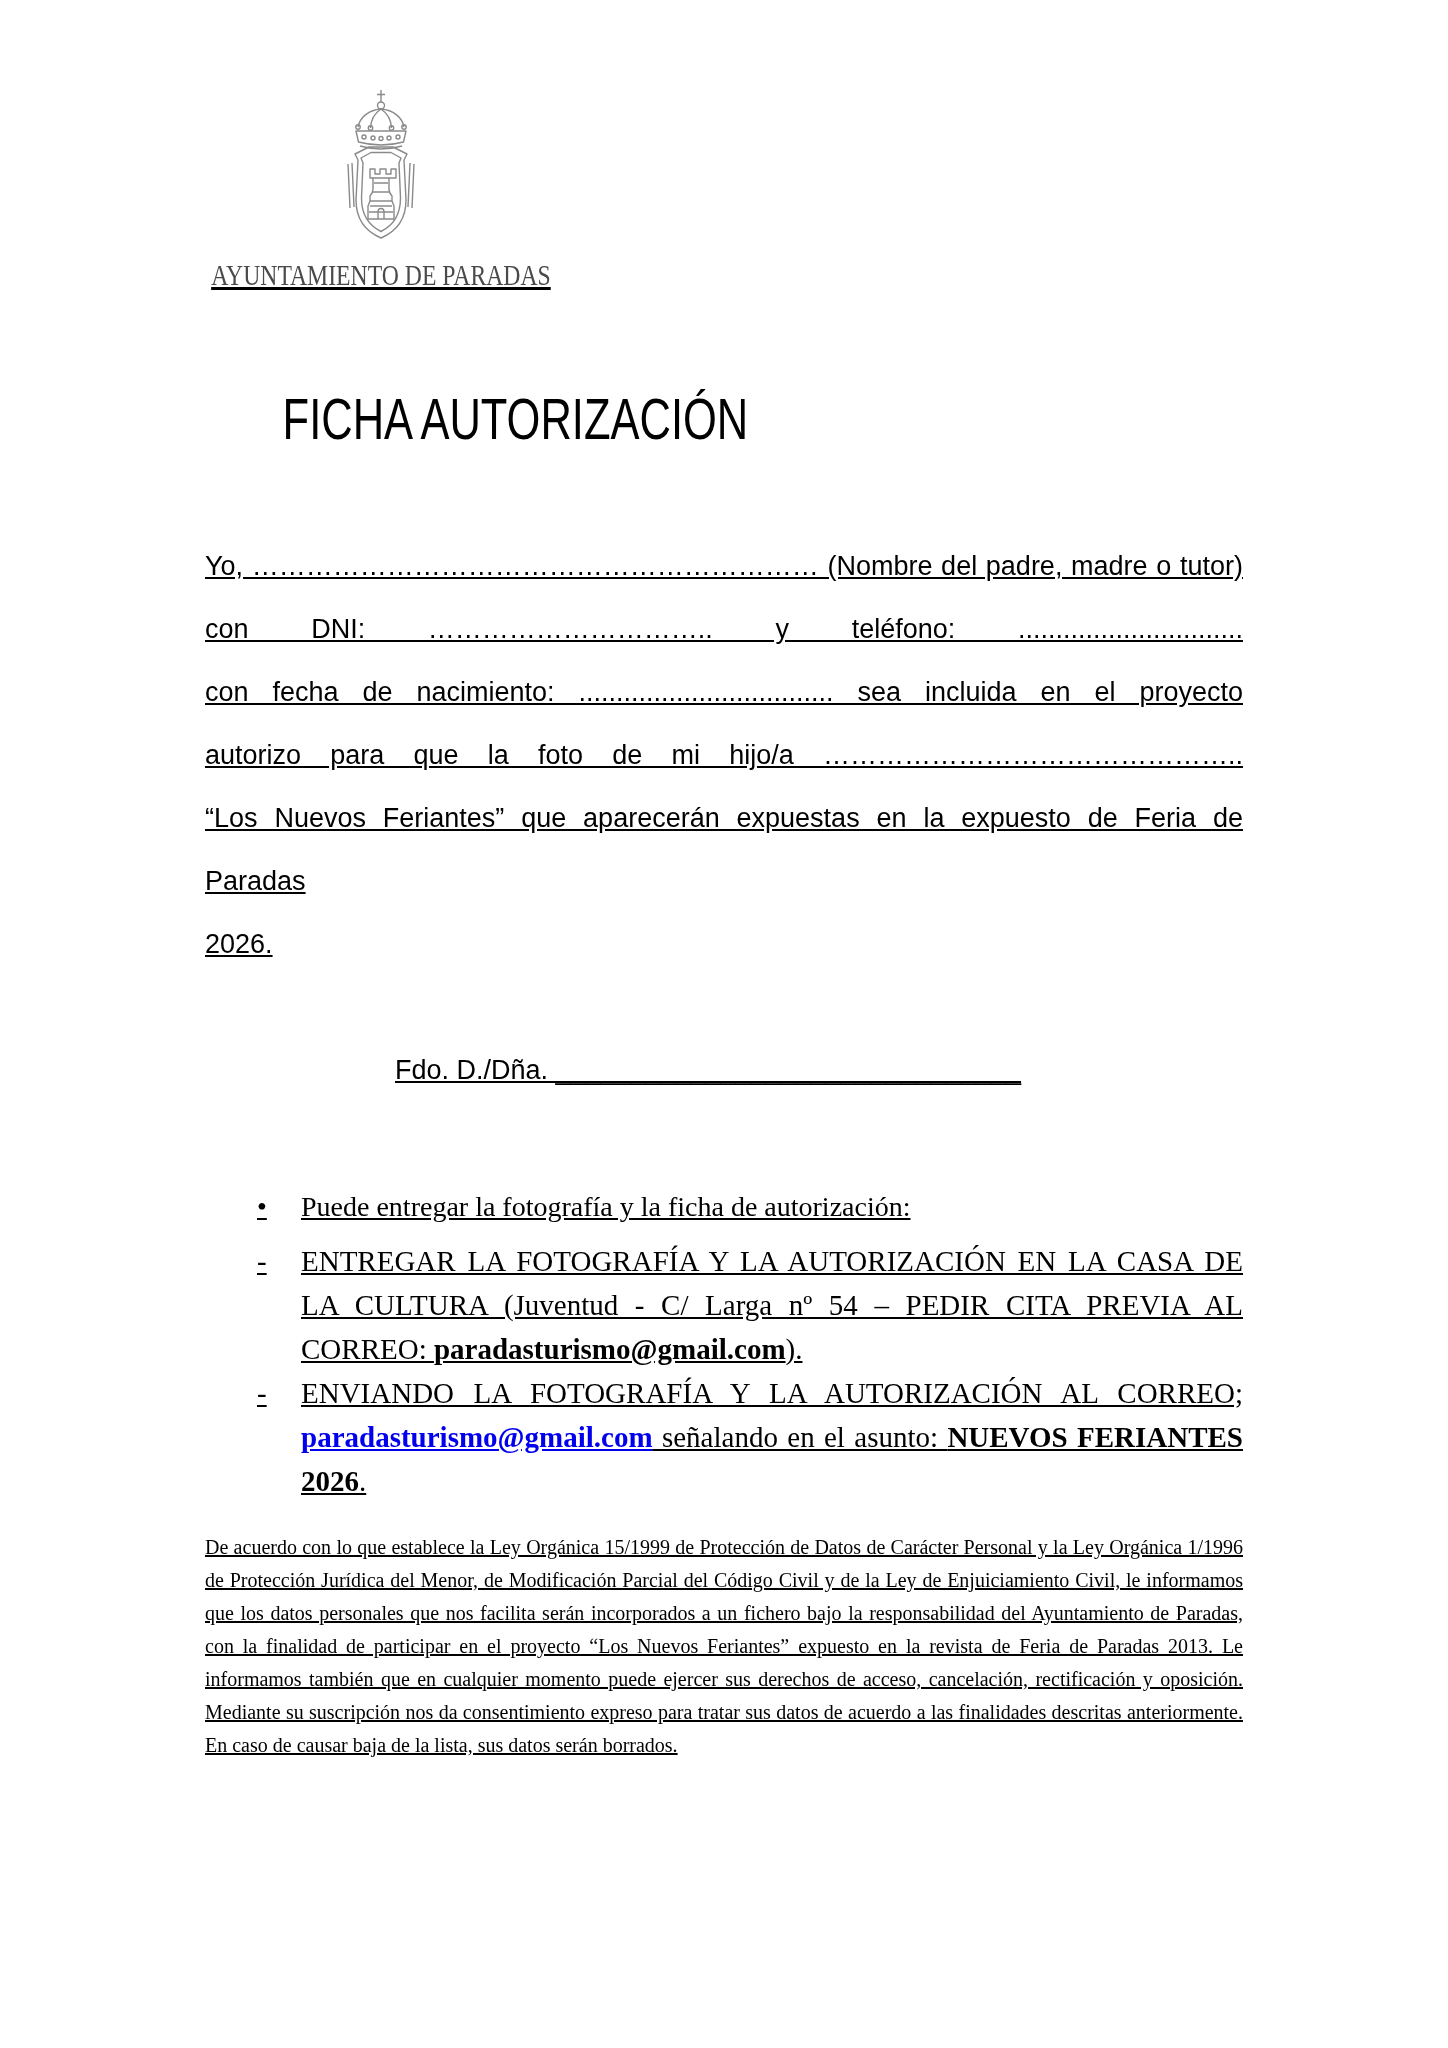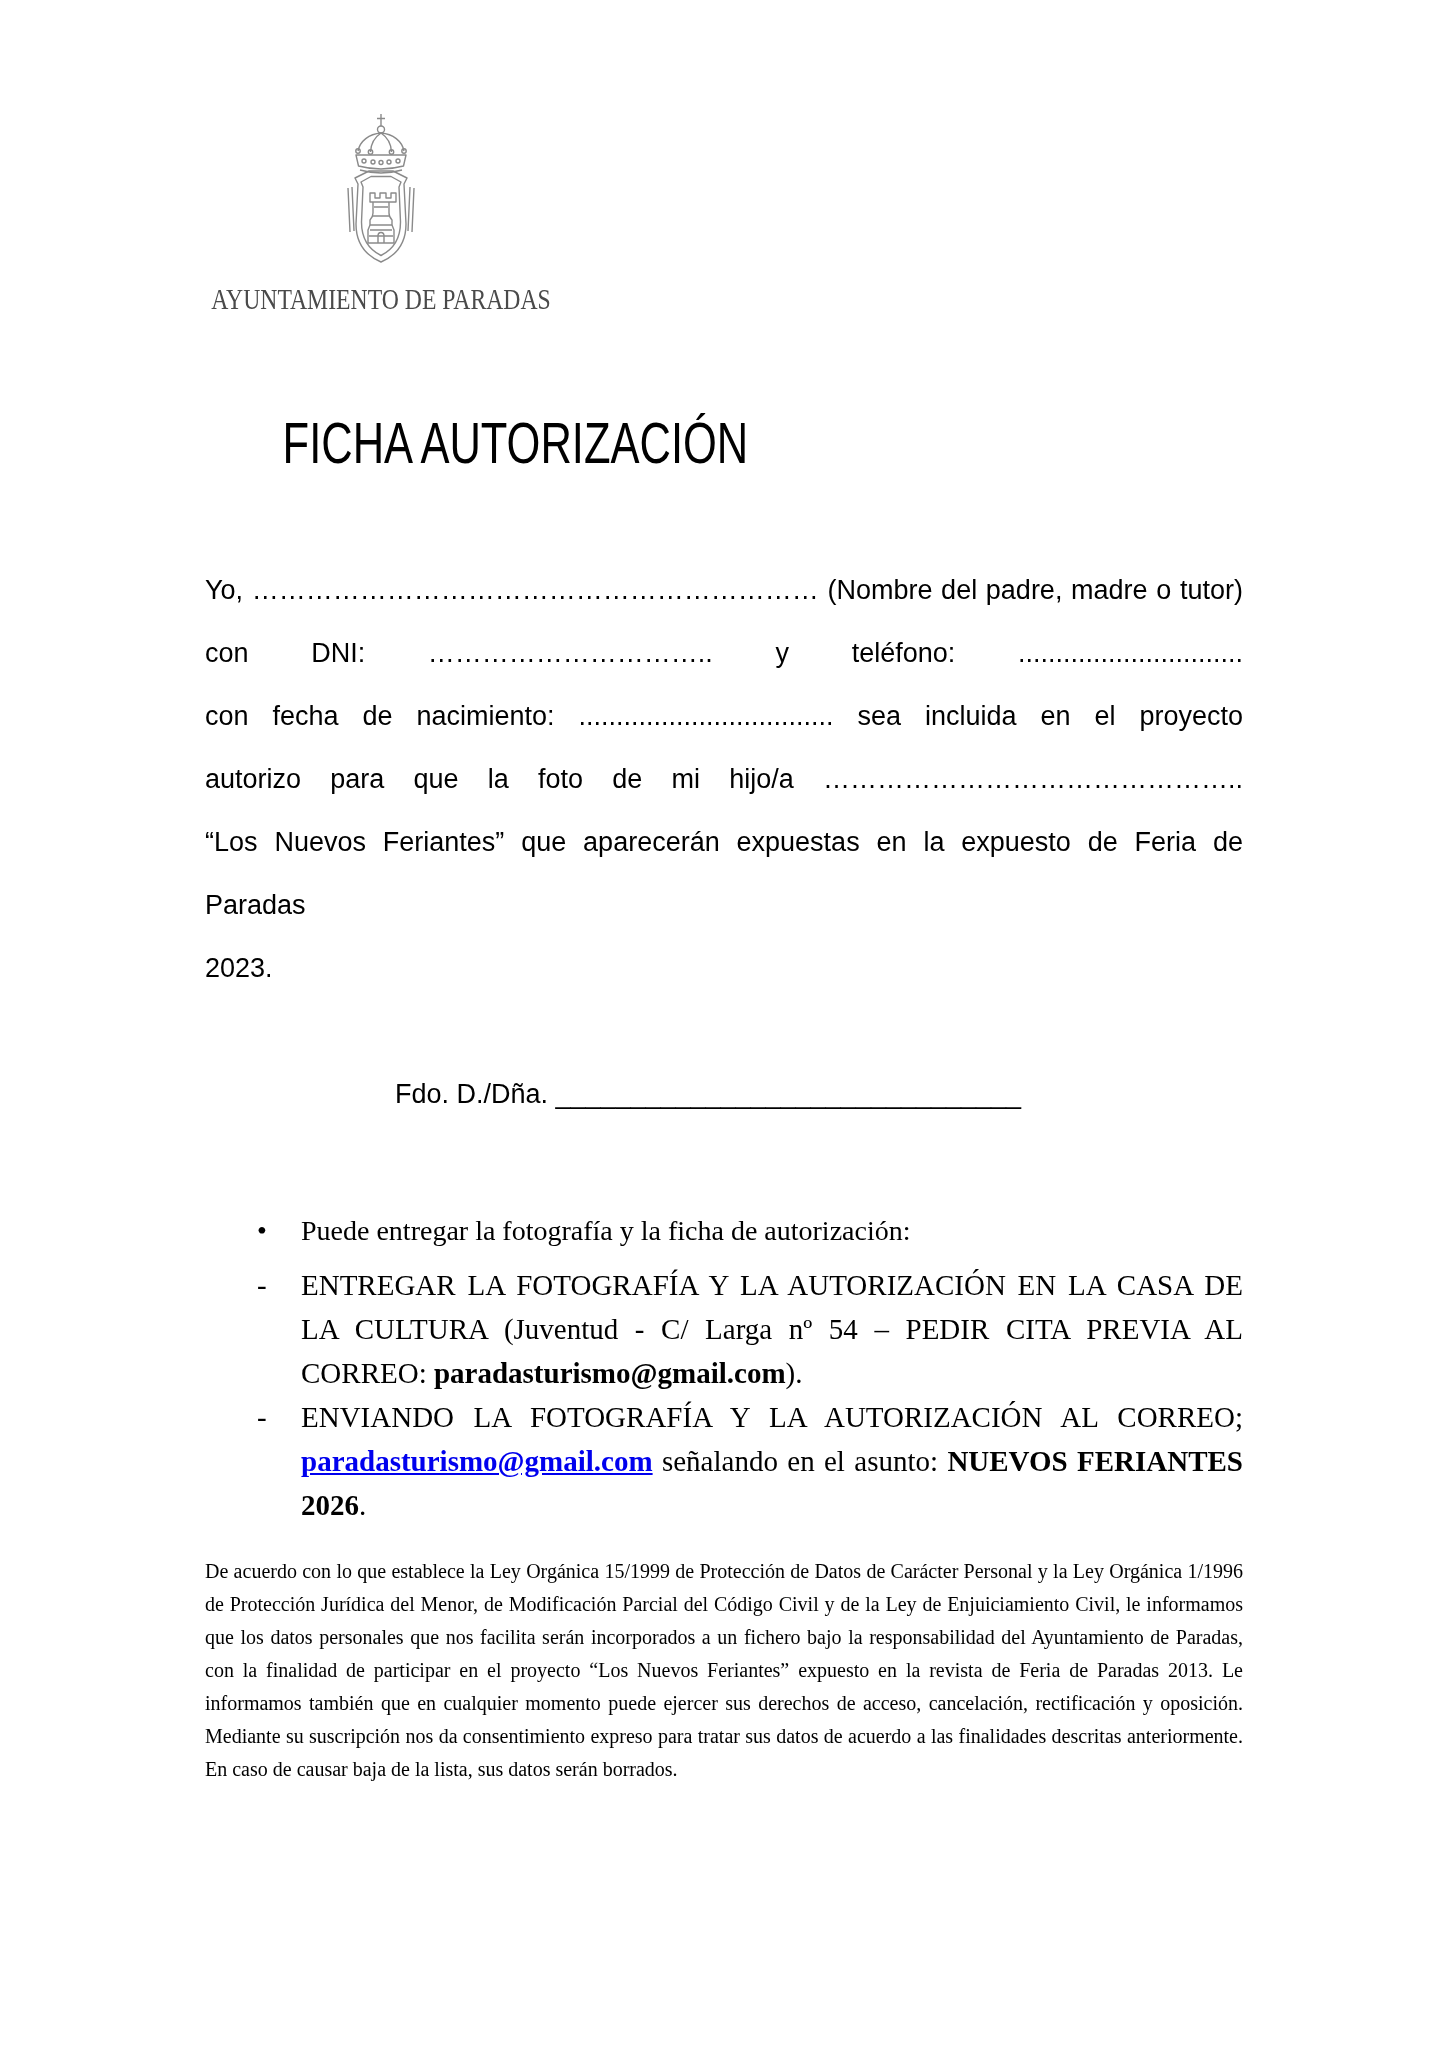--- a/index.html
+++ b/index.html
@@ -2,21 +2,21 @@
 <html><head>
 <meta charset="utf-8">
 <style>
   html, body { margin: 0; padding: 0; background: #ffffff; }
   body {
     width: 1448px; height: 2048px; overflow: hidden;
     font-family: "Liberation Sans", sans-serif;
     color: #000000;
     position: relative;
   }
-  .page { box-sizing: border-box; width: 100%; height: 100%; padding: 112px 205px 0 205px; }
+  .page { box-sizing: border-box; width: 100%; height: 100%; padding: 88px 205px 0 205px; text-decoration: underline; }
 
   
   .letterhead { width: 352px; display: flex; flex-direction: column; align-items: center; }
   .crest { width: 84px; height: 158px; }
   .crest * { stroke: #8a8a8a; fill: none; stroke-width: 1.4; stroke-linejoin: round; }
   .org-name {
     margin-top: 13px;
     font-family: "Liberation Serif", serif;
     font-size: 30px; line-height: 32px;
     color: #4a4a4a; white-space: nowrap;
@@ -103,21 +103,21 @@
   </div>
 
   <h1 class="doc-title"><span class="stretch">FICHA AUTORIZACIÓN</span></h1>
 
   <div class="auth-para">
     <div class="jl">Yo, ……………………………………………………… (Nombre del padre, madre o tutor)</div>
     <div class="jl">con DNI: ………………………….. y teléfono: ..............................</div>
     <div class="jl">con fecha de nacimiento: .................................. sea incluida en el proyecto</div>
     <div class="jl">autorizo para que la foto de mi hijo/a ………………………………………..</div>
     <div class="jl">“Los Nuevos Feriantes” que aparecerán expuestas en la expuesto de Feria de Paradas</div>
-    <div class="ll">2023.</div>
+    <div class="ll">2026.</div>
   </div>
 
 
   <div class="signature-line">Fdo. D./Dña. _______________________________</div>
 
   <div class="delivery">
     <div class="bullet-row">
       <span class="marker">•</span>
       <span class="itext">Puede entregar la fotografía y la ficha de autorización:</span>
     </div>

